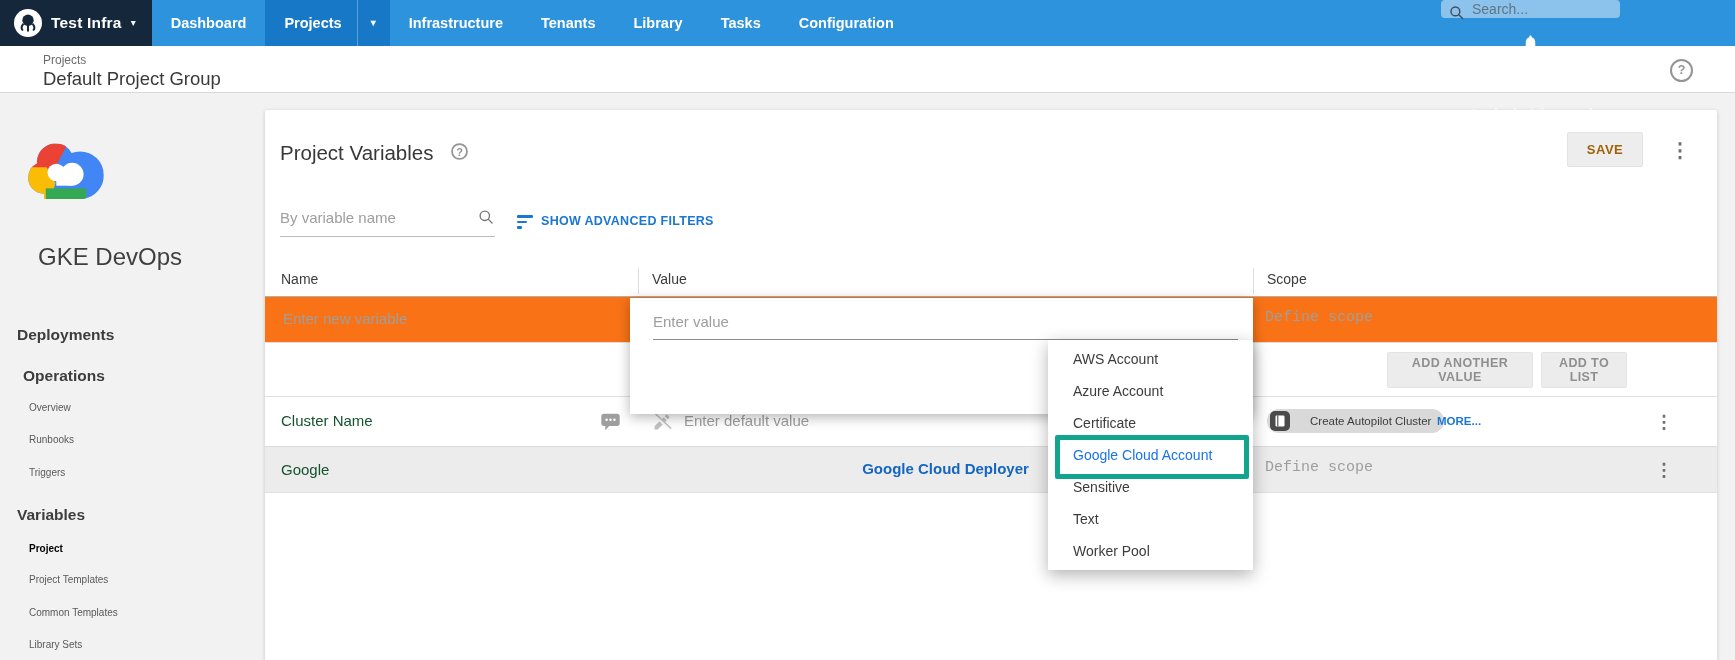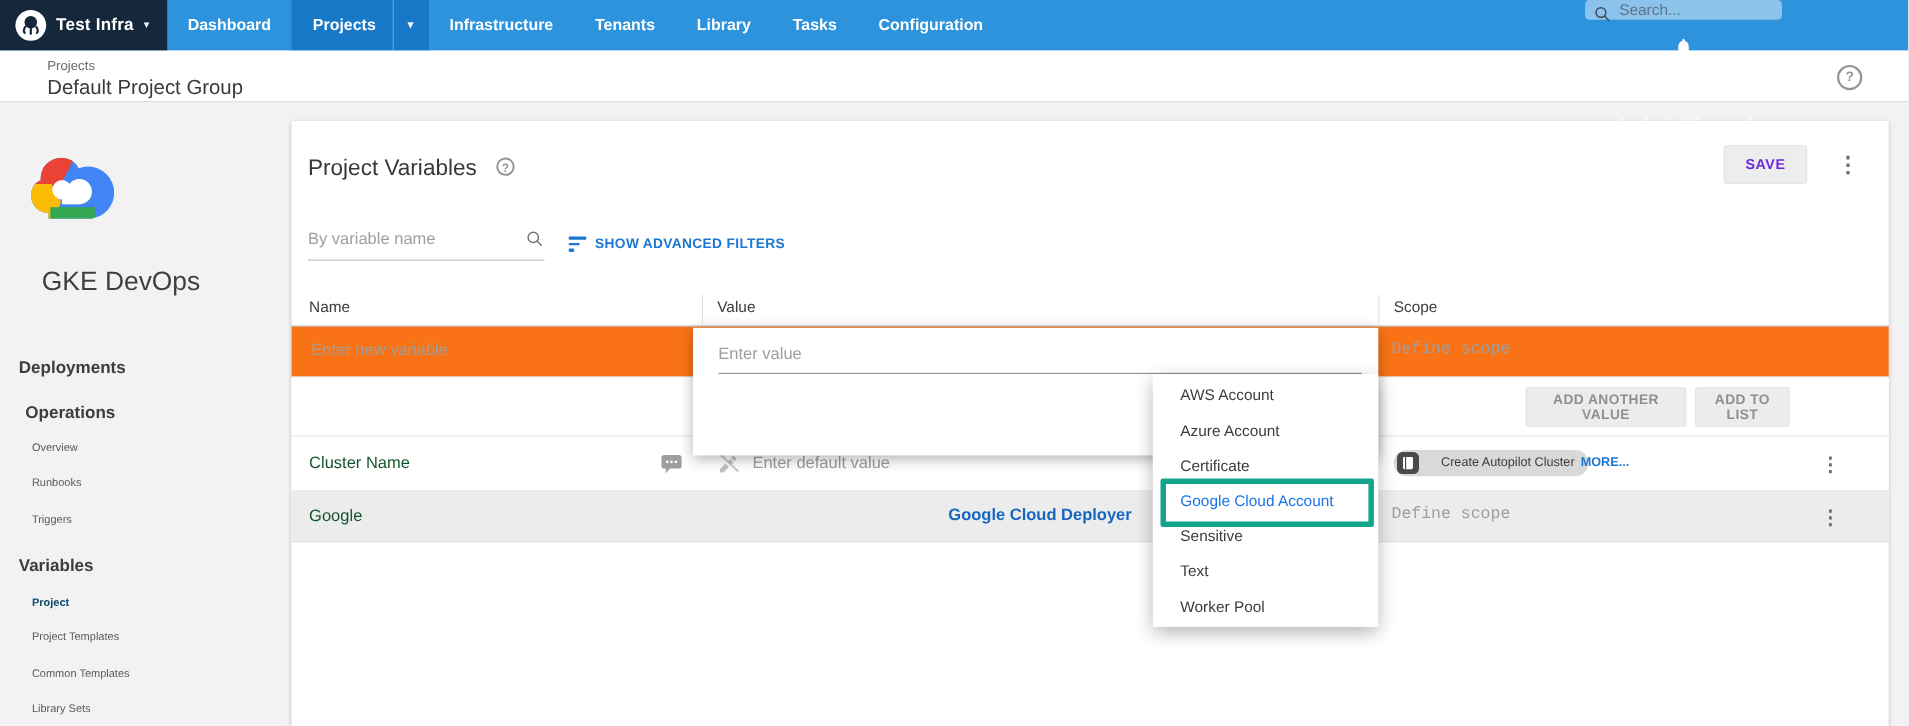--- a/index.html
+++ b/index.html
@@ -29,28 +29,28 @@
   .crumb-sec{position:absolute;left:43px;top:7px;font-size:12px;color:#6b6b6b;cursor:pointer;}
   .crumb-title{position:absolute;left:43px;top:22px;font-size:18.5px;color:#3a3a3a;}
   .help{display:inline-block;width:19px;height:19px;border:2px solid #949494;border-radius:50%;color:#949494;font-size:12.5px;font-weight:700;text-align:center;line-height:18px;box-sizing:content-box;cursor:pointer;}
   .crumb-help{position:absolute;right:42px;top:13px;}
 
   
   .side-abs{position:absolute;white-space:nowrap;}
   .proj-name{font-size:24px;color:#3f3f3f;}
   .sec{font-size:15.5px;font-weight:700;color:#3d3d3d;cursor:pointer;}
   .sub{font-size:10px;color:#595959;cursor:pointer;}
-  .sub.active{color:#0c4a6e;font-weight:700;}
+  .sub.active{color:#000000;font-weight:700;}
 
   
   .card{position:absolute;left:265px;top:110px;width:1452px;height:560px;background:#fff;border-radius:2px;box-shadow:0 1px 4px rgba(0,0,0,.18);}
   .card *{box-sizing:border-box;}
   .card-title{position:absolute;left:15px;top:31px;font-size:20.5px;color:#383838;}
   .title-help{position:absolute;left:185px;top:32px;transform:scale(.88);}
-  .save-btn{position:absolute;left:1302px;top:22px;width:76px;height:35px;background:#ededed;border:1px solid #e2e2e2;border-radius:2px;color:#6d28d9;font-size:13px;font-weight:700;letter-spacing:.5px;font-family:"Liberation Sans",sans-serif;cursor:pointer;}
+  .save-btn{position:absolute;left:1302px;top:22px;width:76px;height:35px;background:#ededed;border:1px solid #e2e2e2;border-radius:2px;color:#a16207;font-size:13px;font-weight:700;letter-spacing:.5px;font-family:"Liberation Sans",sans-serif;cursor:pointer;}
   .kebab{color:#6f6f6f;font-size:18px;font-weight:700;line-height:1;cursor:pointer;user-select:none;}
   .card-kebab{position:absolute;left:1405px;top:30px;font-size:20px;}
 
   .filter-wrap{position:absolute;left:15px;top:96px;width:215px;border-bottom:1px solid #bdbdbd;}
   .filter-wrap input{width:188px;border:none;outline:none;background:transparent;font-size:15px;color:#424242;padding:3px 0 10px;font-family:"Liberation Sans",sans-serif;}
   .filter-wrap input::placeholder{color:#9e9e9e;}
   .filter-wrap .mag{position:absolute;right:0;top:3px;}
   .advfil{position:absolute;left:252px;top:103px;display:flex;align-items:center;gap:8px;cursor:pointer;}
   .advfil .bars{display:flex;flex-direction:column;gap:3px;padding-top:2px;}
   .advfil .bars span{display:block;height:2.5px;background:#1a77d2;border-radius:1px;}

